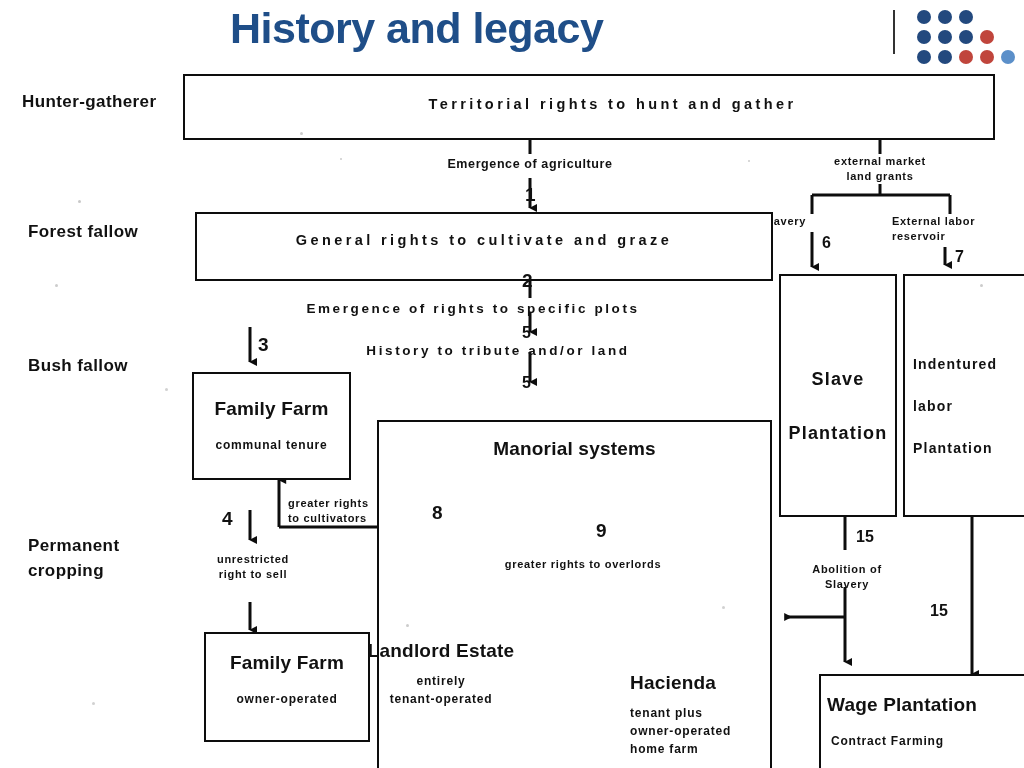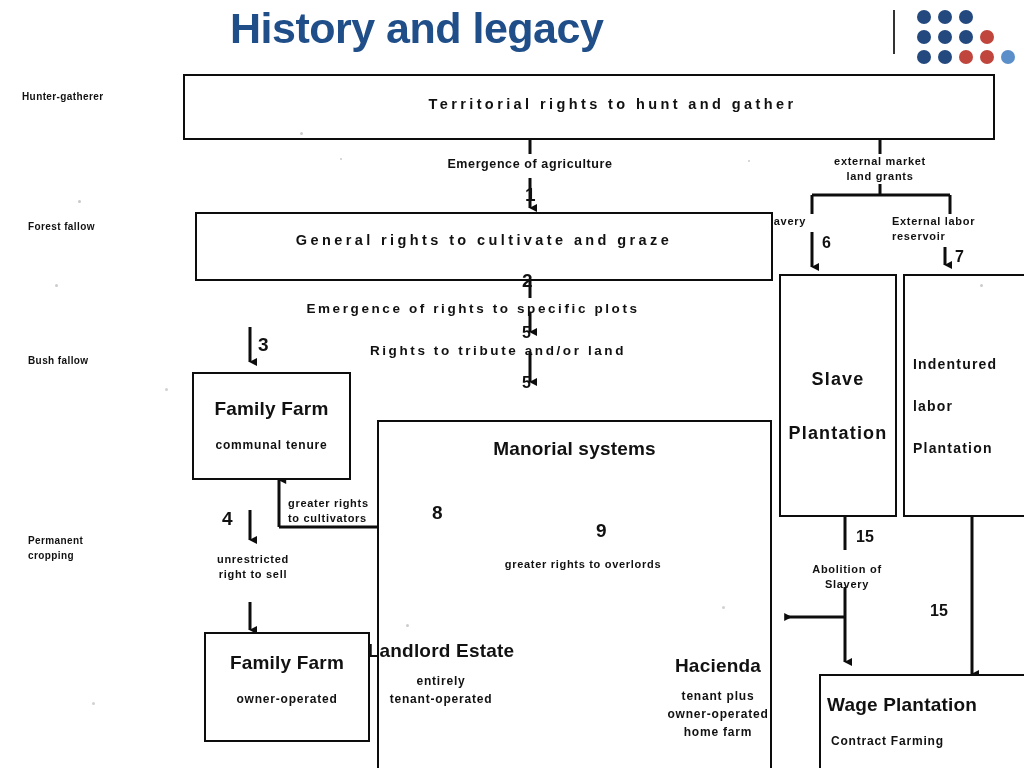--- a/index.html
+++ b/index.html
@@ -29,21 +29,21 @@
     position:absolute;width:14px;height:14px;border-radius:50%;
   }
 
   
   #diagram{
     position:absolute;left:0;top:62px;width:1024px;height:706px;
     color:#111;
   }
   .stage-label{
     position:absolute;
-    font-size:10px;font-weight:bold;color:#111;
+    font-size:17px;font-weight:bold;color:#111;
     letter-spacing:0.4px;line-height:1.45;
     white-space:pre-line;
   }
   .box{
     position:absolute;
     border:2.5px solid #0d0d0d;
     background:#fff;
     box-sizing:border-box;
   }
   .box-inner{
@@ -190,21 +190,21 @@
 reservoir</div>
   <div class="num sm" style="left:955px;top:186px;">7</div>
 
   <div class="box" style="left:195px;top:150px;width:578px;height:69px;">
     <div class="box-inner bx-title wide" style="top:18px;">General rights to cultivate and graze</div>
   </div>
 
   <div class="num" style="left:522px;top:208px;">2</div>
   <div class="free-text spaced" style="left:188px;top:238px;width:570px;">Emergence of rights to specific plots</div>
   <div class="num sm" style="left:522px;top:262px;">5</div>
-  <div class="free-text spaced" style="left:228px;top:280px;width:540px;">Rights to tribute and/or land</div>
+  <div class="free-text spaced" style="left:228px;top:280px;width:540px;">History to tribute and/or land</div>
   <div class="num sm" style="left:522px;top:312px;">5</div>
 
   <div class="num" style="left:258px;top:272px;">3</div>
 
   <div class="box" style="left:192px;top:310px;width:159px;height:108px;">
     <div class="box-inner bx-title" style="top:24px;">Family Farm</div>
     <div class="box-inner bx-sub" style="top:62px;">communal tenure</div>
   </div>
 
   <div class="box" style="left:377px;top:358px;width:395px;height:390px;">
@@ -226,21 +226,21 @@
     <div class="box-inner bx-title" style="top:18px;">Family Farm</div>
     <div class="box-inner bx-sub" style="top:56px;">owner-operated</div>
   </div>
 
   <div style="position:absolute;left:355px;top:578px;width:172px;text-align:center;">
     <div class="bx-title">Landlord Estate</div>
     <div class="bx-sub" style="margin-top:10px;white-space:pre-line;">entirely
 tenant-operated</div>
   </div>
 
-  <div style="position:absolute;left:630px;top:593px;width:176px;text-align:center;">
+  <div style="position:absolute;left:630px;top:610px;width:176px;">
     <div class="bx-title">Hacienda</div>
     <div class="bx-sub" style="margin-top:10px;white-space:pre-line;">tenant plus
 owner-operated
 home farm</div>
   </div>
 
   <div class="box" style="left:779px;top:212px;width:118px;height:243px;">
     <div class="box-inner bx-sub" style="top:90px;font-size:18px;letter-spacing:1.2px;white-space:pre-line;">Slave
 
 Plantation</div>

